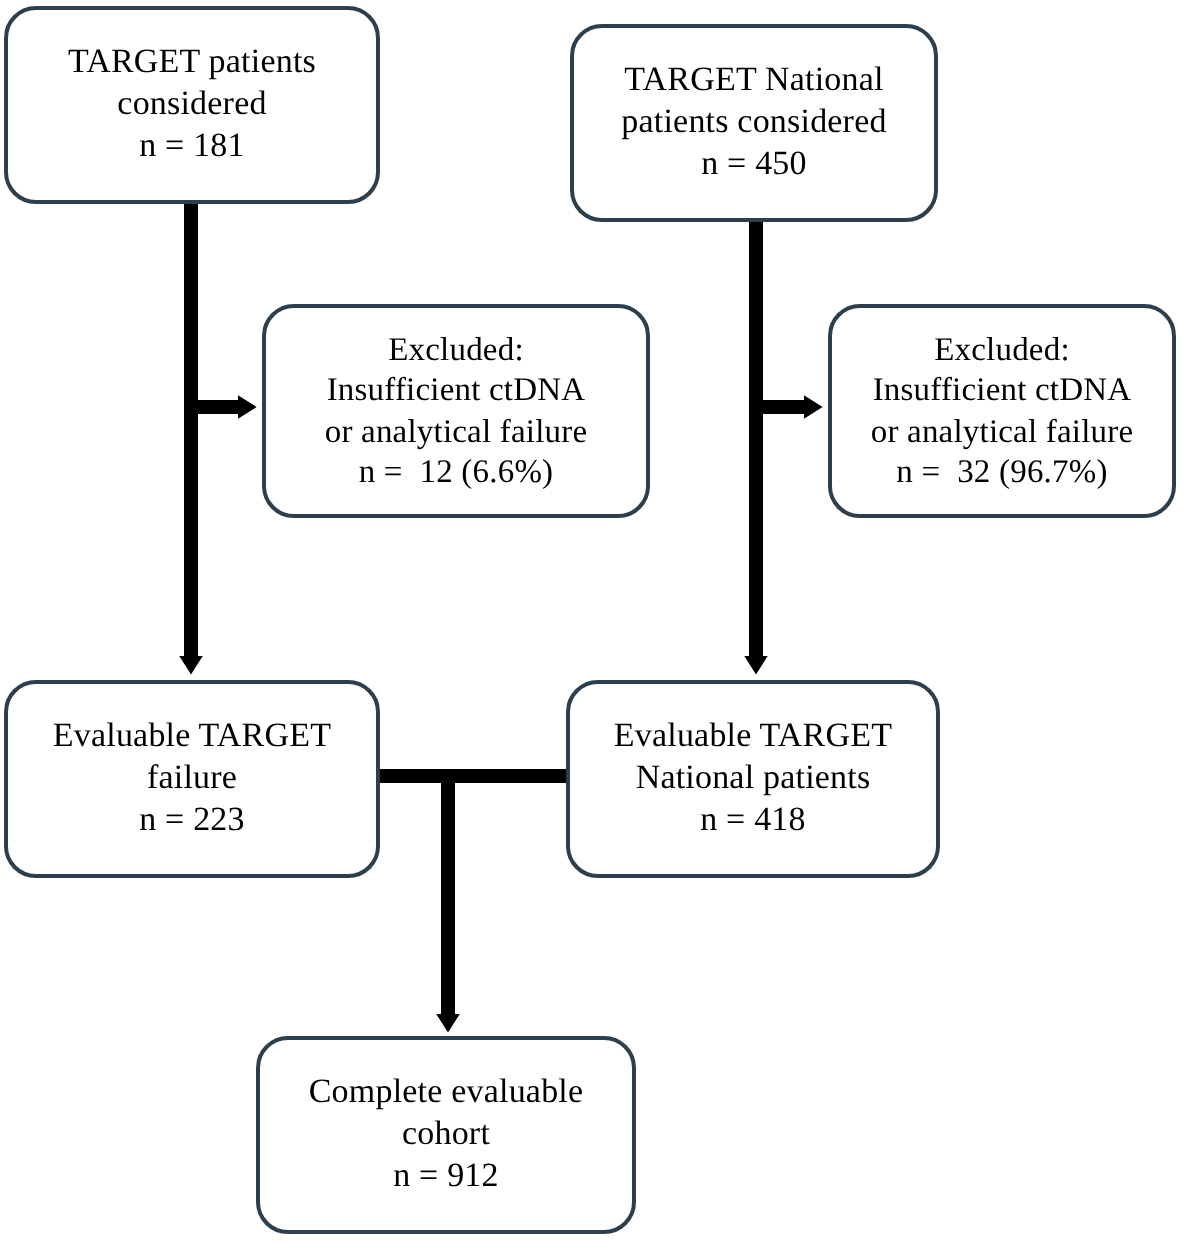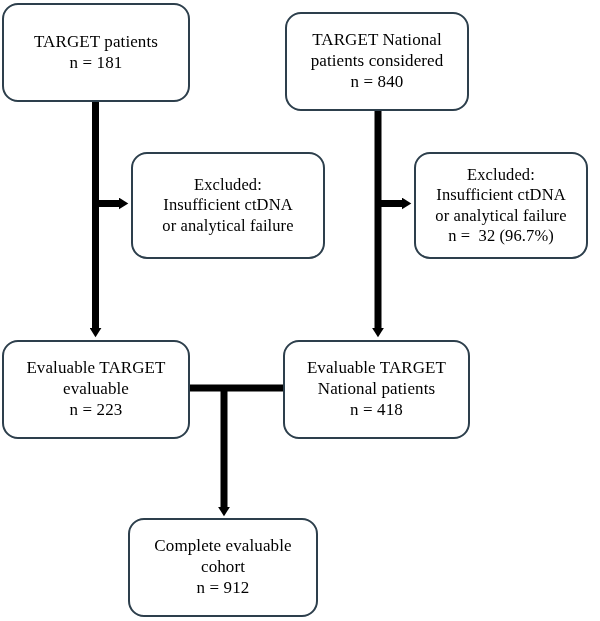--- a/index.html
+++ b/index.html
@@ -99,45 +99,47 @@
       <line x1="188" y1="388" x2="285" y2="388" stroke="#000000" stroke-width="7"></line>
     </g>
 
     <g>
       <line x1="224" y1="388" x2="224" y2="510" stroke="#000000" stroke-width="7" marker-end="url(#arrowDown)"></line>
     </g>
   </svg>
 
   <div class="node" id="node-target-considered">
     <span class="line">TARGET patients</span>
+    <span class="line">considered</span>
     <span class="line">n = 181</span>
   </div>
 
   <div class="node" id="node-national-considered">
     <span class="line">TARGET National</span>
     <span class="line">patients considered</span>
-    <span class="line">n = 840</span>
+    <span class="line">n = 450</span>
   </div>
 
   <div class="node" id="node-excluded-target">
     <span class="line">Excluded:</span>
     <span class="line">Insufficient ctDNA</span>
     <span class="line">or analytical failure</span>
+    <span class="line">n =  12 (6.6%)</span>
   </div>
 
   <div class="node" id="node-excluded-national">
     <span class="line">Excluded:</span>
     <span class="line">Insufficient ctDNA</span>
     <span class="line">or analytical failure</span>
     <span class="line">n =  32 (96.7%)</span>
   </div>
 
   <div class="node" id="node-evaluable-target">
     <span class="line">Evaluable TARGET</span>
-    <span class="line">evaluable</span>
+    <span class="line">failure</span>
     <span class="line">n = 223</span>
   </div>
 
   <div class="node" id="node-evaluable-national">
     <span class="line">Evaluable TARGET</span>
     <span class="line">National patients</span>
     <span class="line">n = 418</span>
   </div>
 
   <div class="node" id="node-complete-cohort">

